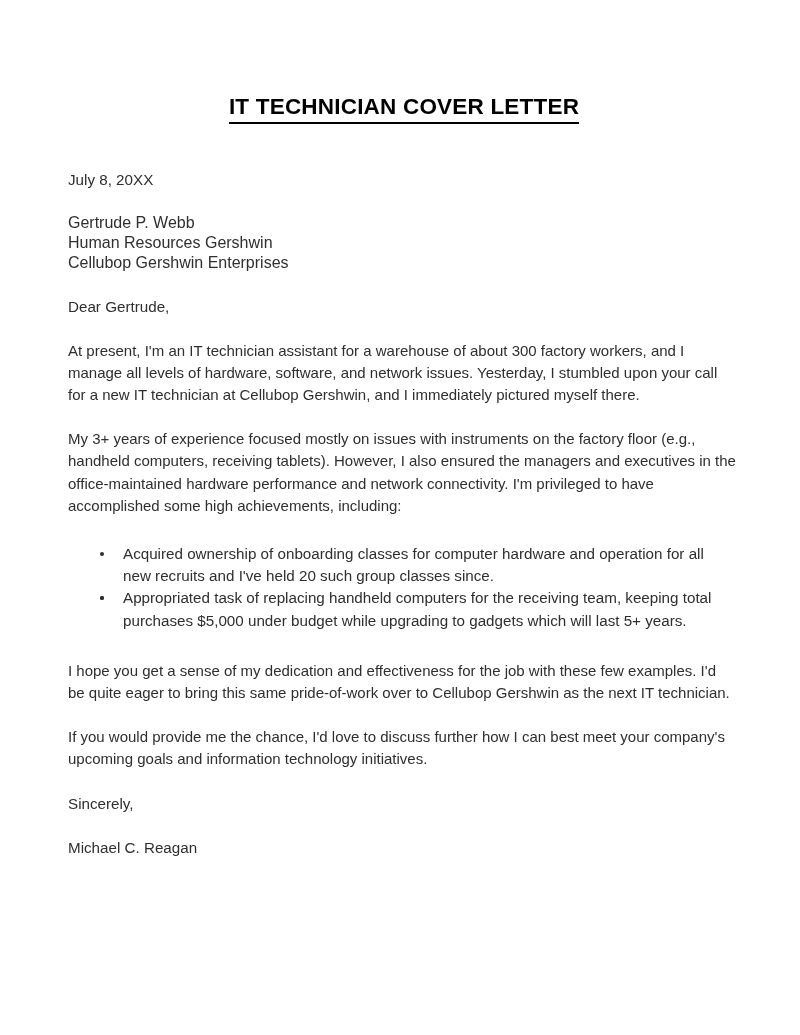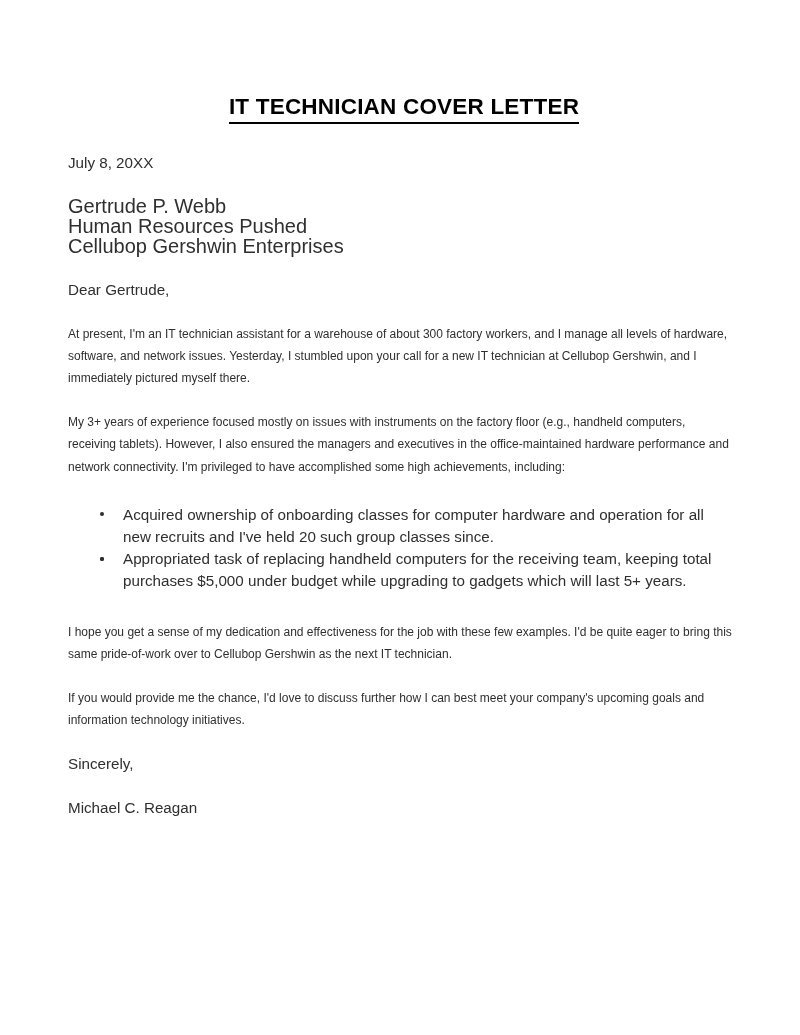--- a/index.html
+++ b/index.html
@@ -33,37 +33,37 @@
     color: #000000;
   }
   .doc-title .title-text {
     display: inline-block;
     border-bottom: 2.5px solid #000000;
     padding-bottom: 2px;
   }
   .body-block {
     position: absolute;
     left: 68px;
-    top: 152px;
+    top: 169px;
     width: 668px;
   }
   .line {
     font-size: 15.2px;
     line-height: 22px;
     white-space: pre-wrap;
   }
   .para {
-    font-size: 12px;
+    font-size: 15px;
     line-height: 22.2px;
     text-align: left;
   }
   .gap-md { height: 22px; }
   .gap-lg { height: 24px; }
   .addr-line {
-    font-size: 20px;
+    font-size: 16px;
     line-height: 20.2px;
   }
   ul.bullets {
     margin: 4px;
     padding: 0;
     list-style: none;
   }
   ul.bullets li {
     position: relative;
     padding-left: 51px;
@@ -92,21 +92,21 @@
   </div>
 
   <div class="body-block">
 
     <div class="line">July 8, 20XX</div>
 
     <div class="gap-md"></div>
 
     <div>
       <div class="addr-line">Gertrude P. Webb</div>
-      <div class="addr-line">Human Resources Pushed</div>
+      <div class="addr-line">Human Resources Gershwin</div>
       <div class="addr-line">Cellubop Gershwin Enterprises</div>
     </div>
 
     <div class="gap-md"></div>
 
     <div class="line">Dear Gertrude,</div>
 
     <div class="gap-md"></div>
 
     <div class="para">At present, I'm an IT technician assistant for a warehouse of about 300 factory workers, and I manage all levels of hardware, software, and network issues. Yesterday, I stumbled upon your call for a new IT technician at Cellubop Gershwin, and I immediately pictured myself there.</div>

